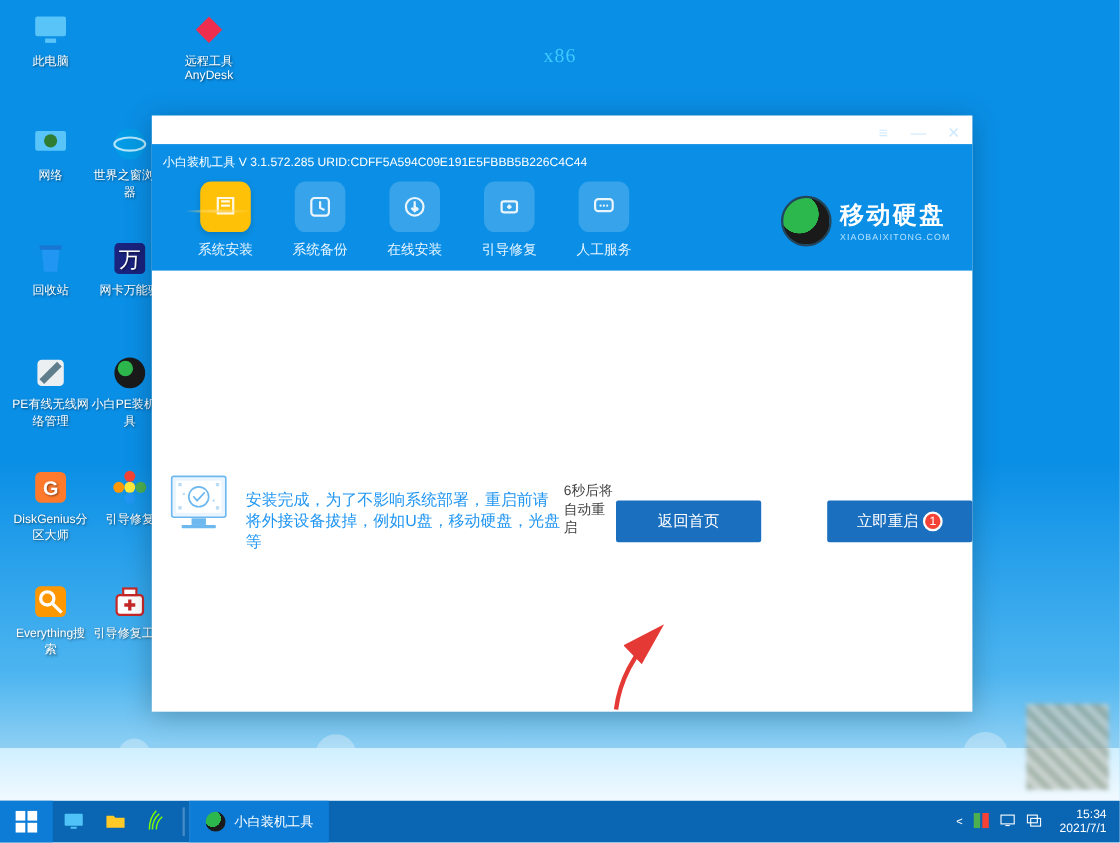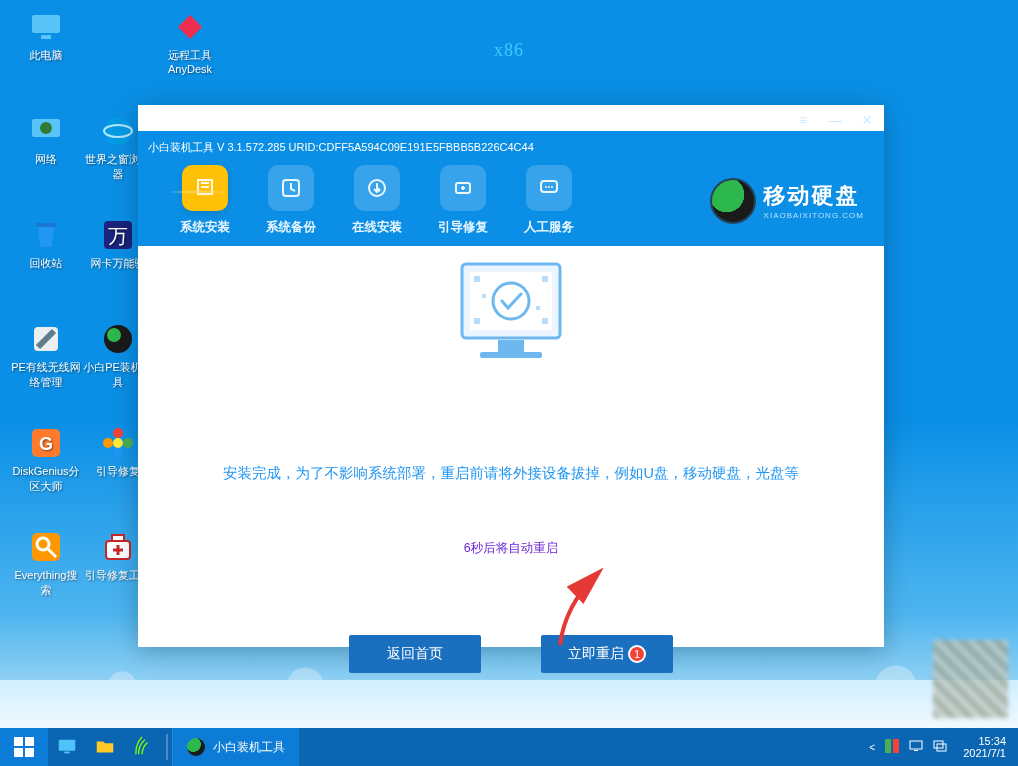--- a/index.html
+++ b/index.html
@@ -14,34 +14,34 @@
   
   .wm { position:absolute; left:50%; transform:translateX(-50%); top:4px; font-size:18px; color:#3dcaff; font-family: Tahoma; letter-spacing:1px;margin-top:36px; }
 
   
   .win { position:absolute; left:138px; top:105px; width:746px; height:542px; background:#fff; box-shadow:0 4px 24px rgba(0,0,0,.25); }
   .whead { height:115px; background:#0b8fe6; color:#fff; }
   .wtitle { padding:6px 10px 0 10px; font-size:11px; height:26px; display:flex; align-items:center;margin-top:26px; }
   .wctrl { position:absolute; right:6px; top:4px; display:flex; gap:10px; }
   .wctrl span { width:22px; height:22px; display:flex; align-items:center; justify-content:center; cursor:pointer; color:#cfeaff; font-size:14px; }
   .tbar { display:flex; align-items:center; padding:8px 20px 0 24px; }
-  .tab  { width:86px; text-align:center; color:#e8f5ff; font-size:12.5px;font-weight:bold; }
+  .tab  { width:86px; text-align:center; color:#e8f5ff; font-size:12.5px; }
   .tab .cir { width:46px; height:46px; border-radius:10px; background:rgba(255,255,255,.18); margin:0 auto 8px; display:flex; align-items:center; justify-content:center; }
   .tab.sel .cir { background:#ffc107; box-shadow:0 2px 6px rgba(0,0,0,.15); }
   .tab .cir svg { width:22px;height:22px;fill:#fff;opacity:.9;}
   .glow{position:absolute;left:30px;top:85px;width:62px;height:4px;background:radial-gradient(ellipse,#ffd76a 0%,transparent 70%);}
   .brand { margin-left:auto; display:flex; align-items:center; gap:8px; }
   .brand-logo{width:46px;height:46px;border-radius:50%;background:radial-gradient(circle at 35% 35%, #2db84d 0 45%, #1a1a1a 46%);border:2px solid #22455c;}
   .brand-txt .cn{color:#fff;font-size:22px;font-weight:600;letter-spacing:2px;}
   .brand-txt .en{color:#b6e2ff;font-size:8px;letter-spacing:1px;}
 
-  .wbody { height:calc(100% - 115px); display:flex; flex-direction:column; align-items:center; justify-content:space-between; position:relative; }
+  .wbody { height:calc(100% - 115px); display:flex; flex-direction:row; align-items:center; justify-content:space-between; position:relative; }
   .illus { width:170px;height:140px; display:flex;align-items:center;justify-content:center; }
   .msg   { color:#2196f3; font-size:14.5px; margin-top:28px;}
-  .sub   { color:#6d28d9; font-size:12.5px; margin-top:8px;}
+  .sub   { color:#404040; font-size:12.5px; margin-top:8px;}
   .bts   { margin-top:28px; display:flex; gap:60px;}
   .btn   { width:132px; height:38px; border:none; color:#fff; font-size:14px; cursor:pointer; display:flex;align-items:center;justify-content:center; background:#1b6fbf; border-radius:2px;}
   .badge { display:inline-flex; width:18px;height:18px;border-radius:50%;background:#f44336;border:2px solid #fff;color:#fff;font-size:11px;align-items:center;justify-content:center;margin-left:4px;}
 
   
   .arrow { position:absolute; left:550px; top:565px; pointer-events:none;}
 
   
   .sea{position:absolute;left:0;right:0;bottom:38px;height:48px;background:linear-gradient(to bottom,#cfefff 0%, #f1f9ff 100%);}
   .sky{position:absolute;left:0;right:0;bottom:80px;height:70px;opacity:.3;background:

